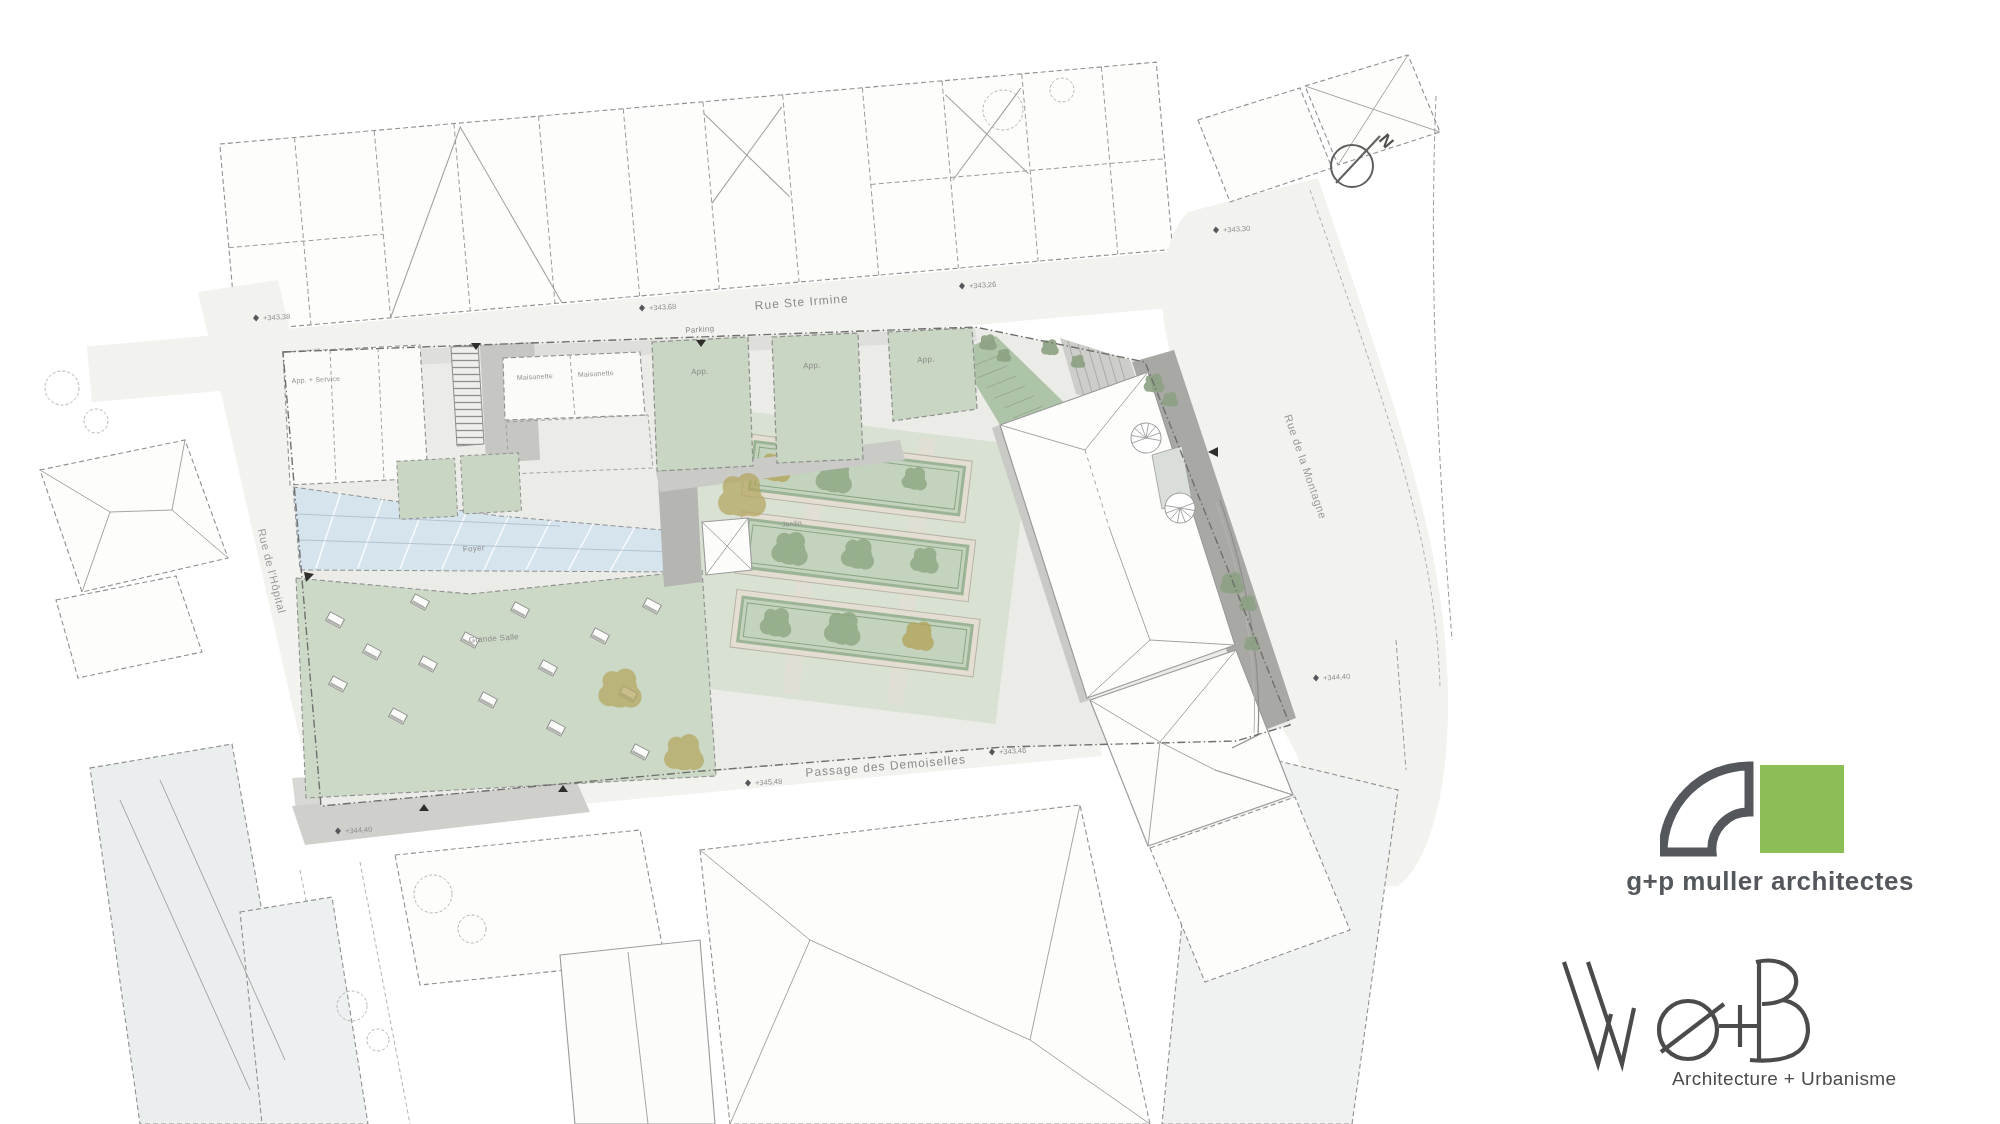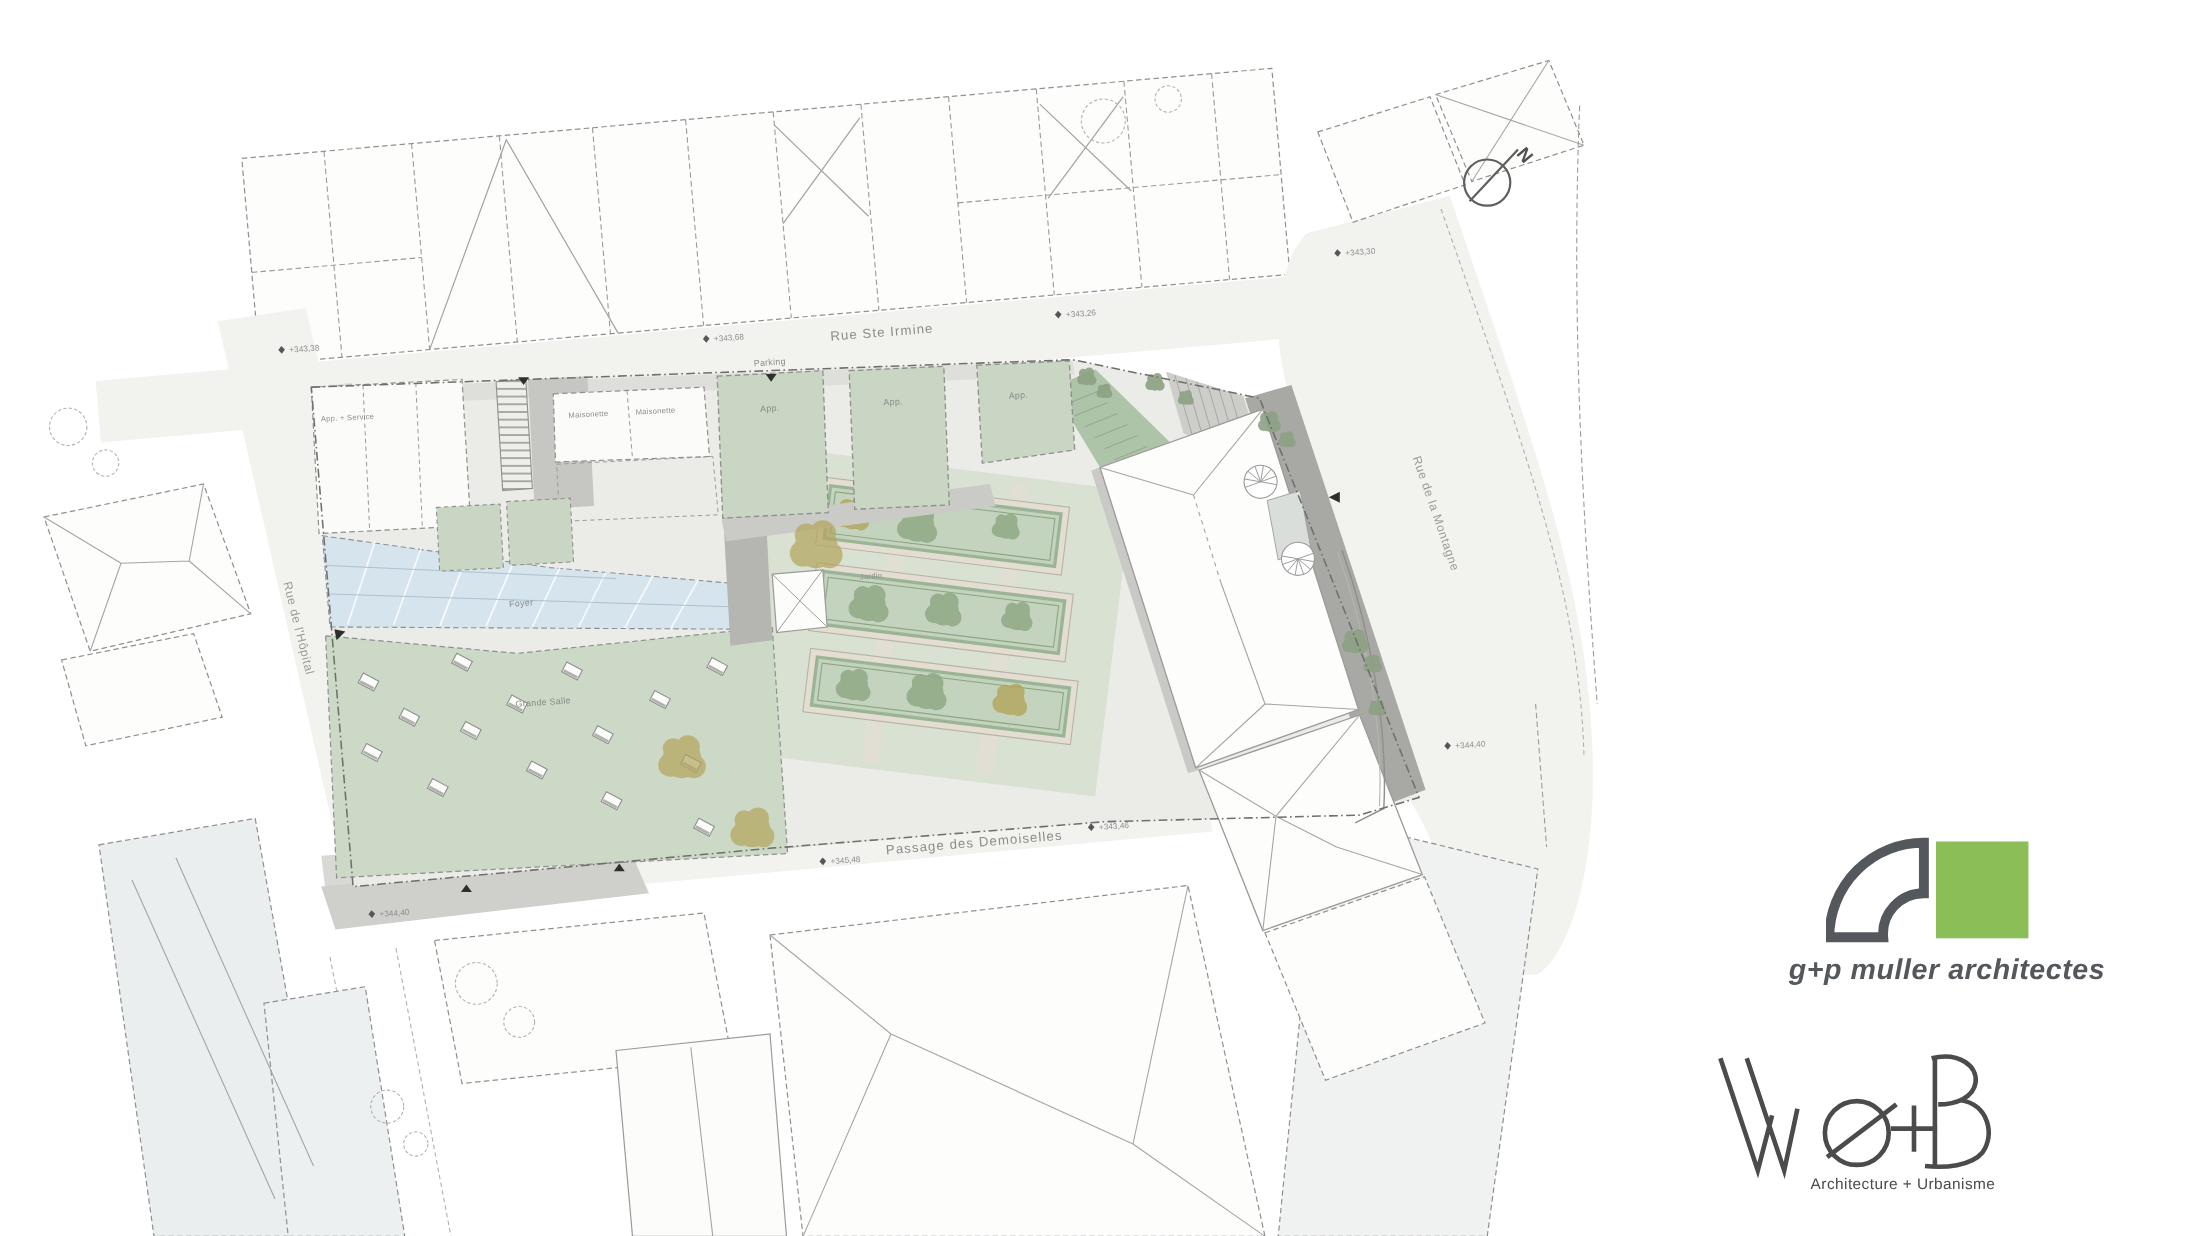--- a/index.html
+++ b/index.html
@@ -10,25 +10,25 @@
   .street-label{fill:#8c8c8a;font-size:12px;letter-spacing:1px;}
   .street-label-sm{fill:#9a9a98;font-size:11px;letter-spacing:.6px;}
   .area-label{fill:#8a8a88;font-size:8px;letter-spacing:.3px;}
   .area-label-sm{fill:#8f8f8d;font-size:7px;letter-spacing:.2px;}
   .ev-label{fill:#8f8f92;font-size:7.5px;}
   .north-label{fill:#4f4f4d;font-size:17px;font-weight:bold;}
   
   .gpm{position:absolute;left:1560px;top:760px;width:420px;}
   .gpm-icon{position:absolute;left:100px;top:0;}
   .gpm-text{position:absolute;left:10px;top:106px;width:400px;text-align:center;
-            font-size:26px;font-weight:bold;font-style:italic;color:#54585c;letter-spacing:.5px;}
+            font-size:26px;font-weight:bold;color:#54585c;letter-spacing:.5px;}
   .web{position:absolute;left:1556px;top:948px;width:420px;}
   .web-glyphs{position:absolute;left:0;top:0;}
-  .web-tagline{position:absolute;left:90px;top:120px;width:300px;
-               font-size:14px;color:#4b4b4b;letter-spacing:.4px;}
+  .web-tagline{position:absolute;left:116px;top:120px;width:300px;
+               font-size:19px;color:#4b4b4b;letter-spacing:.4px;}
 </style>
 </head>
 <body>
 
 <div class="canvas">
 
 <svg class="plan-svg" width="1460" height="1124" viewBox="0 0 1460 1124">
   <defs>
     <pattern id="stair" width="7" height="7" patternUnits="userSpaceOnUse">
       <rect width="7" height="7" fill="#ececе8"></rect>

